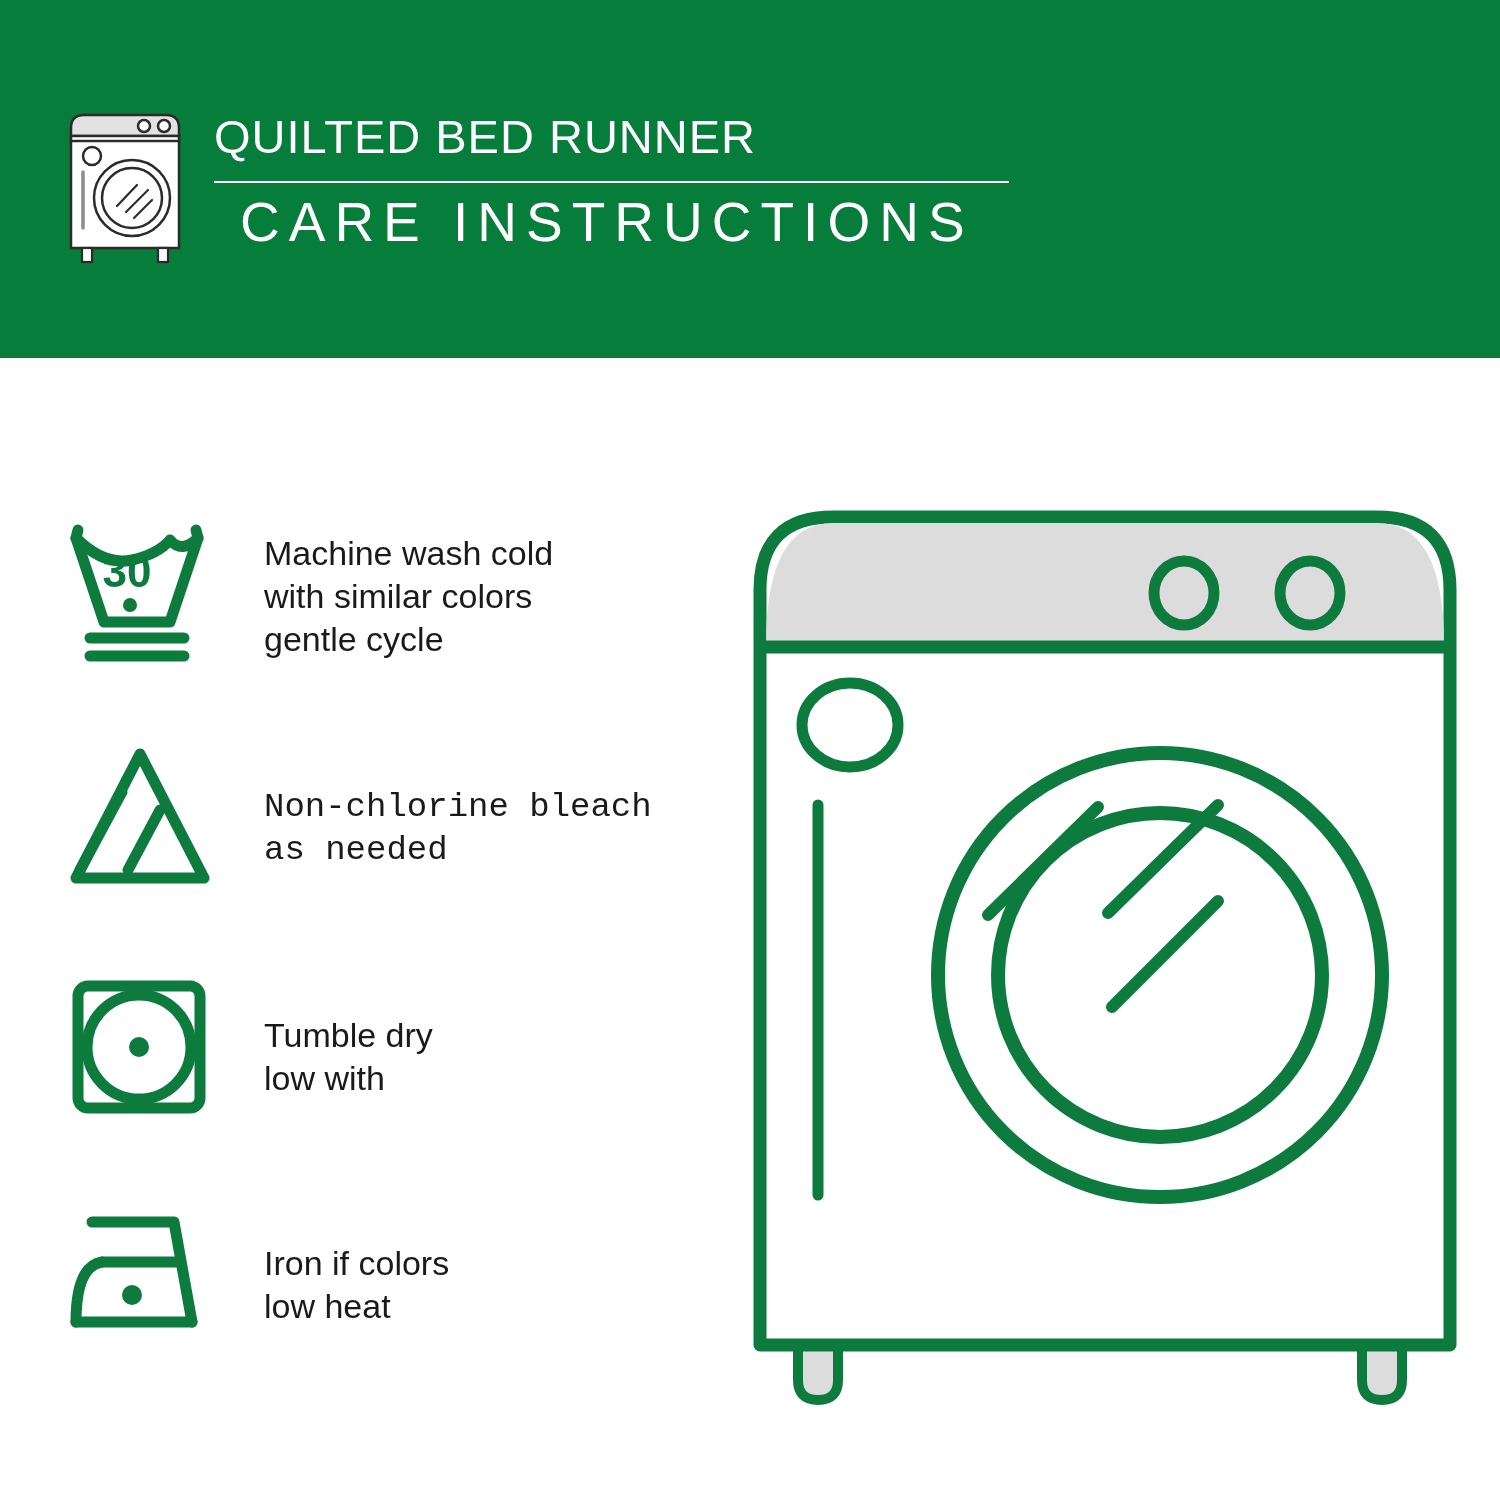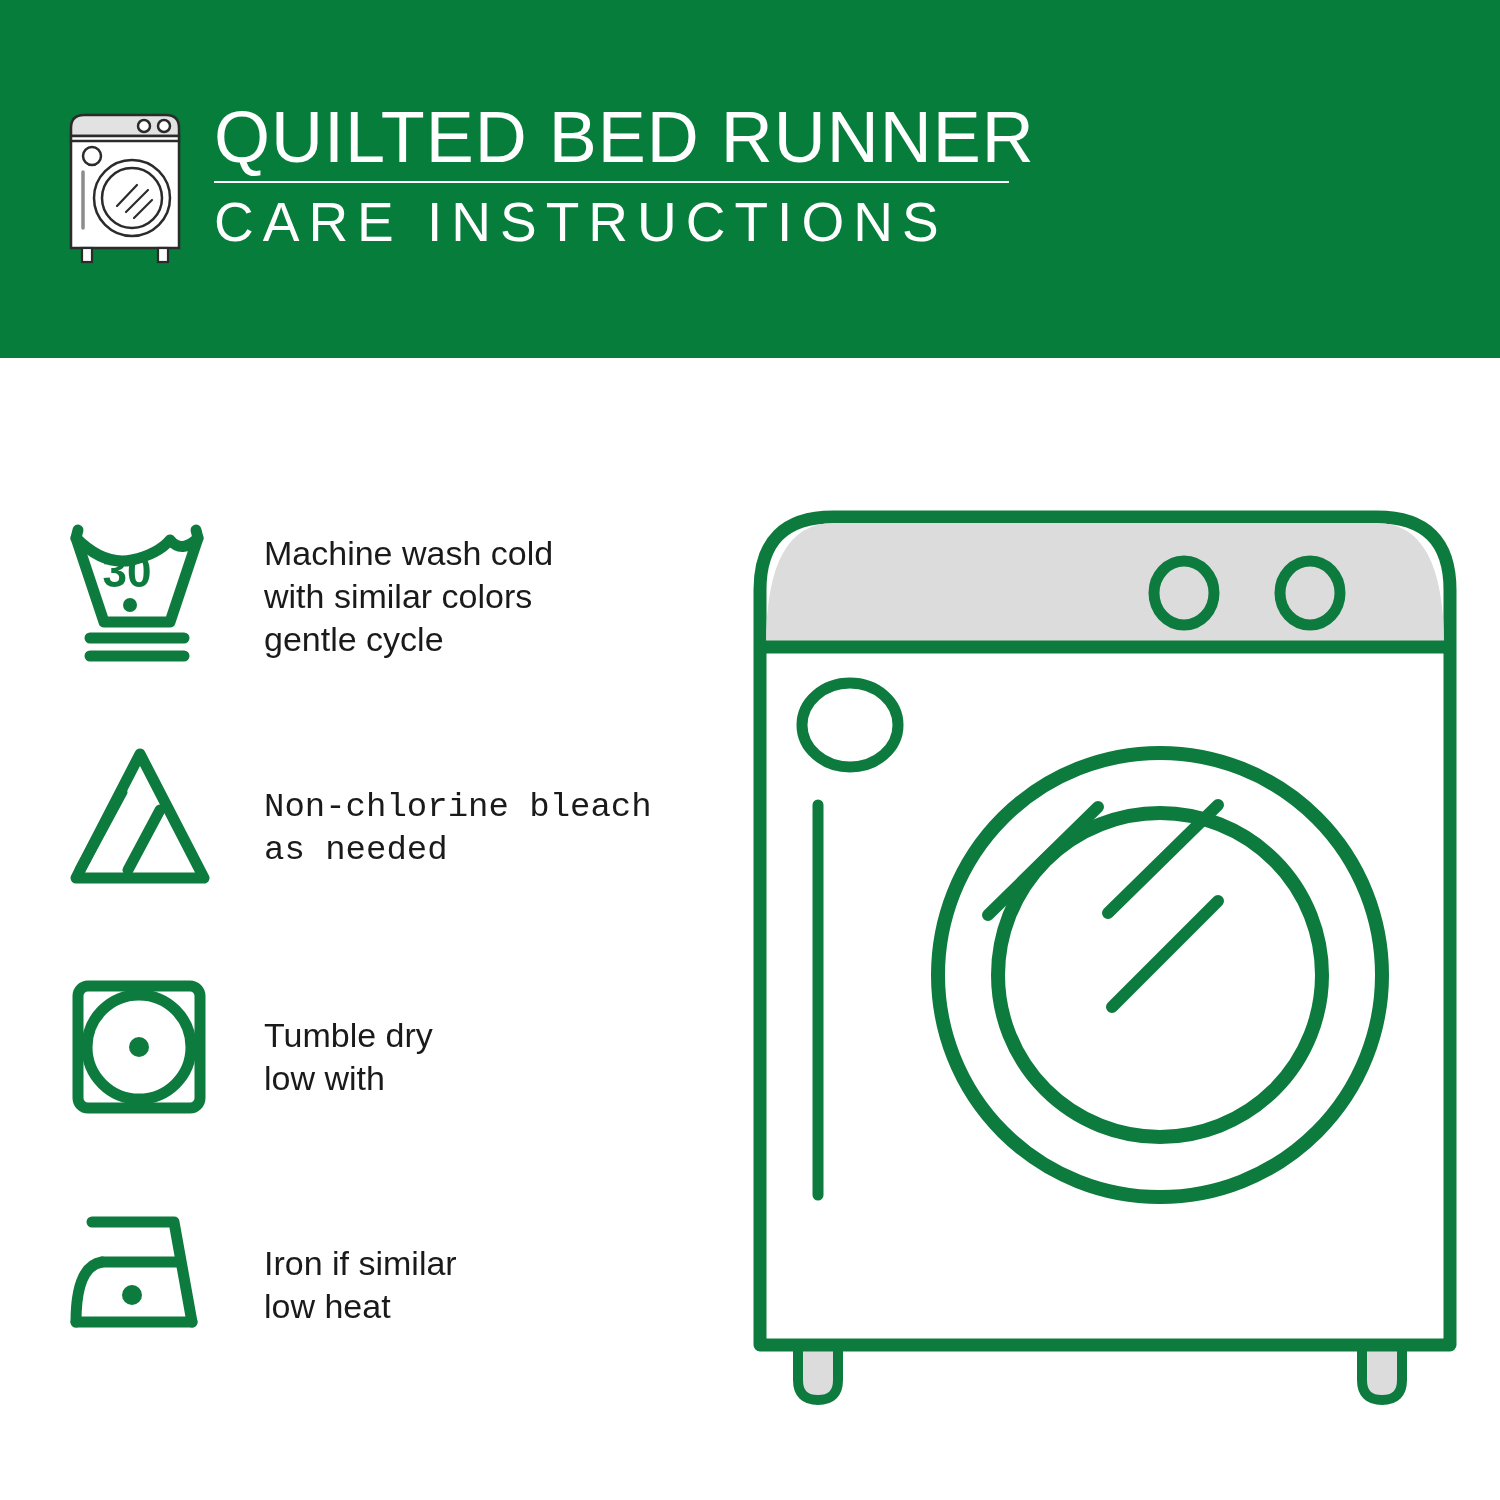--- a/index.html
+++ b/index.html
@@ -33,40 +33,41 @@
     height: 160px;
   }
   #header-text-block {
     position: absolute;
     left: 214px;
     top: 102px;
     width: 800px;
   }
   #title-main {
     color: #ffffff;
-    font-size: 72px;
+    font-size: 47px;
     line-height: 70px;
     font-weight: 400;
     letter-spacing: 1px;
     white-space: nowrap;
   }
   #title-divider {
     width: 795px;
     height: 2px;
     background: #ffffff;
     margin-top: 9px;
     margin-bottom: 7px;
   }
   #title-sub {
     color: #ffffff;
     font-size: 55px;
     line-height: 64px;
     font-weight: 400;
     letter-spacing: 9px;
     white-space: nowrap;
+    margin-left: 26px;
   }
 
   
   #symbol-list {
     position: absolute;
     left: 0;
     top: 358px;
     width: 700px;
     height: 1142px;
   }
@@ -211,21 +212,21 @@
 
             <path d="M30 26 L112 26 L130 126"></path>
 
             <path d="M40 66 L118 66"></path>
             <path d="M14 126 Q14 70 40 66"></path>
             <path d="M14 126 L130 126"></path>
           </g>
           <circle cx="70" cy="99" r="10" fill="#0E7B3E"></circle>
         </svg>
       </div>
-      <div class="care-label">Iron if similar
+      <div class="care-label">Iron if colors
 low heat</div>
     </div>
 
   </div>
 
   <div id="machine-illustration">
     <svg viewBox="0 0 730 950" width="730" height="950" xmlns="http://www.w3.org/2000/svg">
 
       <g>
         <path d="M58 835 L58 885 Q58 905 78 905 Q98 905 98 885 L98 835 Z" fill="#DCDCDC" stroke="#0E7B3E" stroke-width="10" stroke-linejoin="round"></path>

